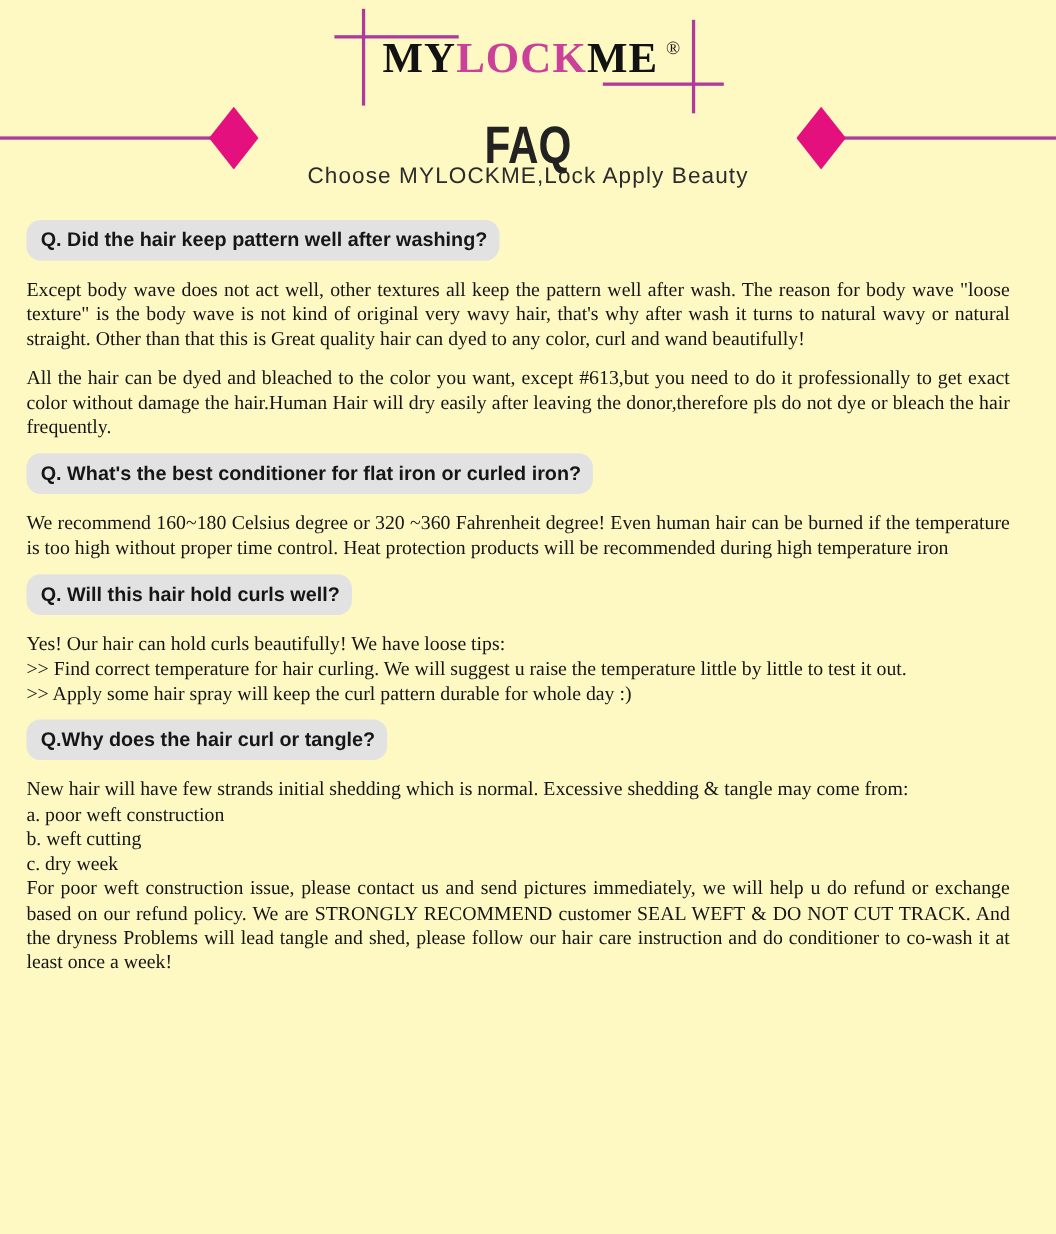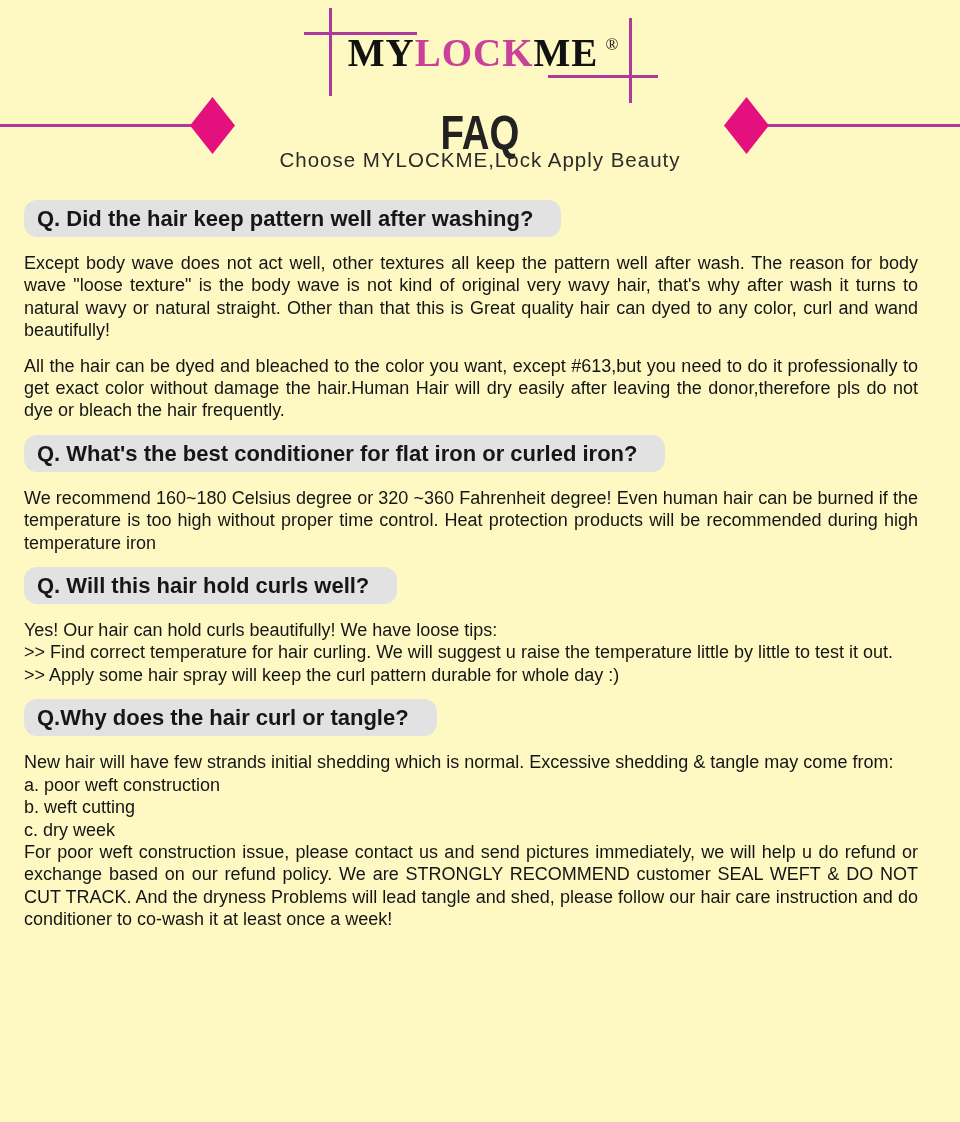--- a/index.html
+++ b/index.html
@@ -59,26 +59,26 @@
 
   
   .content {
     position: absolute; top: 200px; left: 24px; width: 894px;
   }
   .faq-item { margin-bottom: 13px; }
   .q-badge {
     display: inline-block;
     background: var(--badge-gray, #E2E2E2);
     border-radius: 13px;
-    padding: 7px 28px 7px 13px;
-    font-weight: 700; font-size: 22px; line-height: 23px;
+    padding: 7px 11px 7px 13px;
+    font-weight: 700; font-size: 18px; line-height: 23px;
     color: #161616;
     margin-bottom: 15px;
   }
-  .answer { font-size: 18px; line-height: 22.4px; color: #151515; }
+  .answer { font-size: 18px; line-height: 22.4px; color: #151515; font-family: Liberation Serif, serif; }
   .answer p { margin: 0; text-align: justify; }
 </style>
 </head>
 <body>
 
 <div class="page">
 
   <header>
     <span class="vline cross-left-v"></span>
     <span class="hline cross-left-h"></span>

